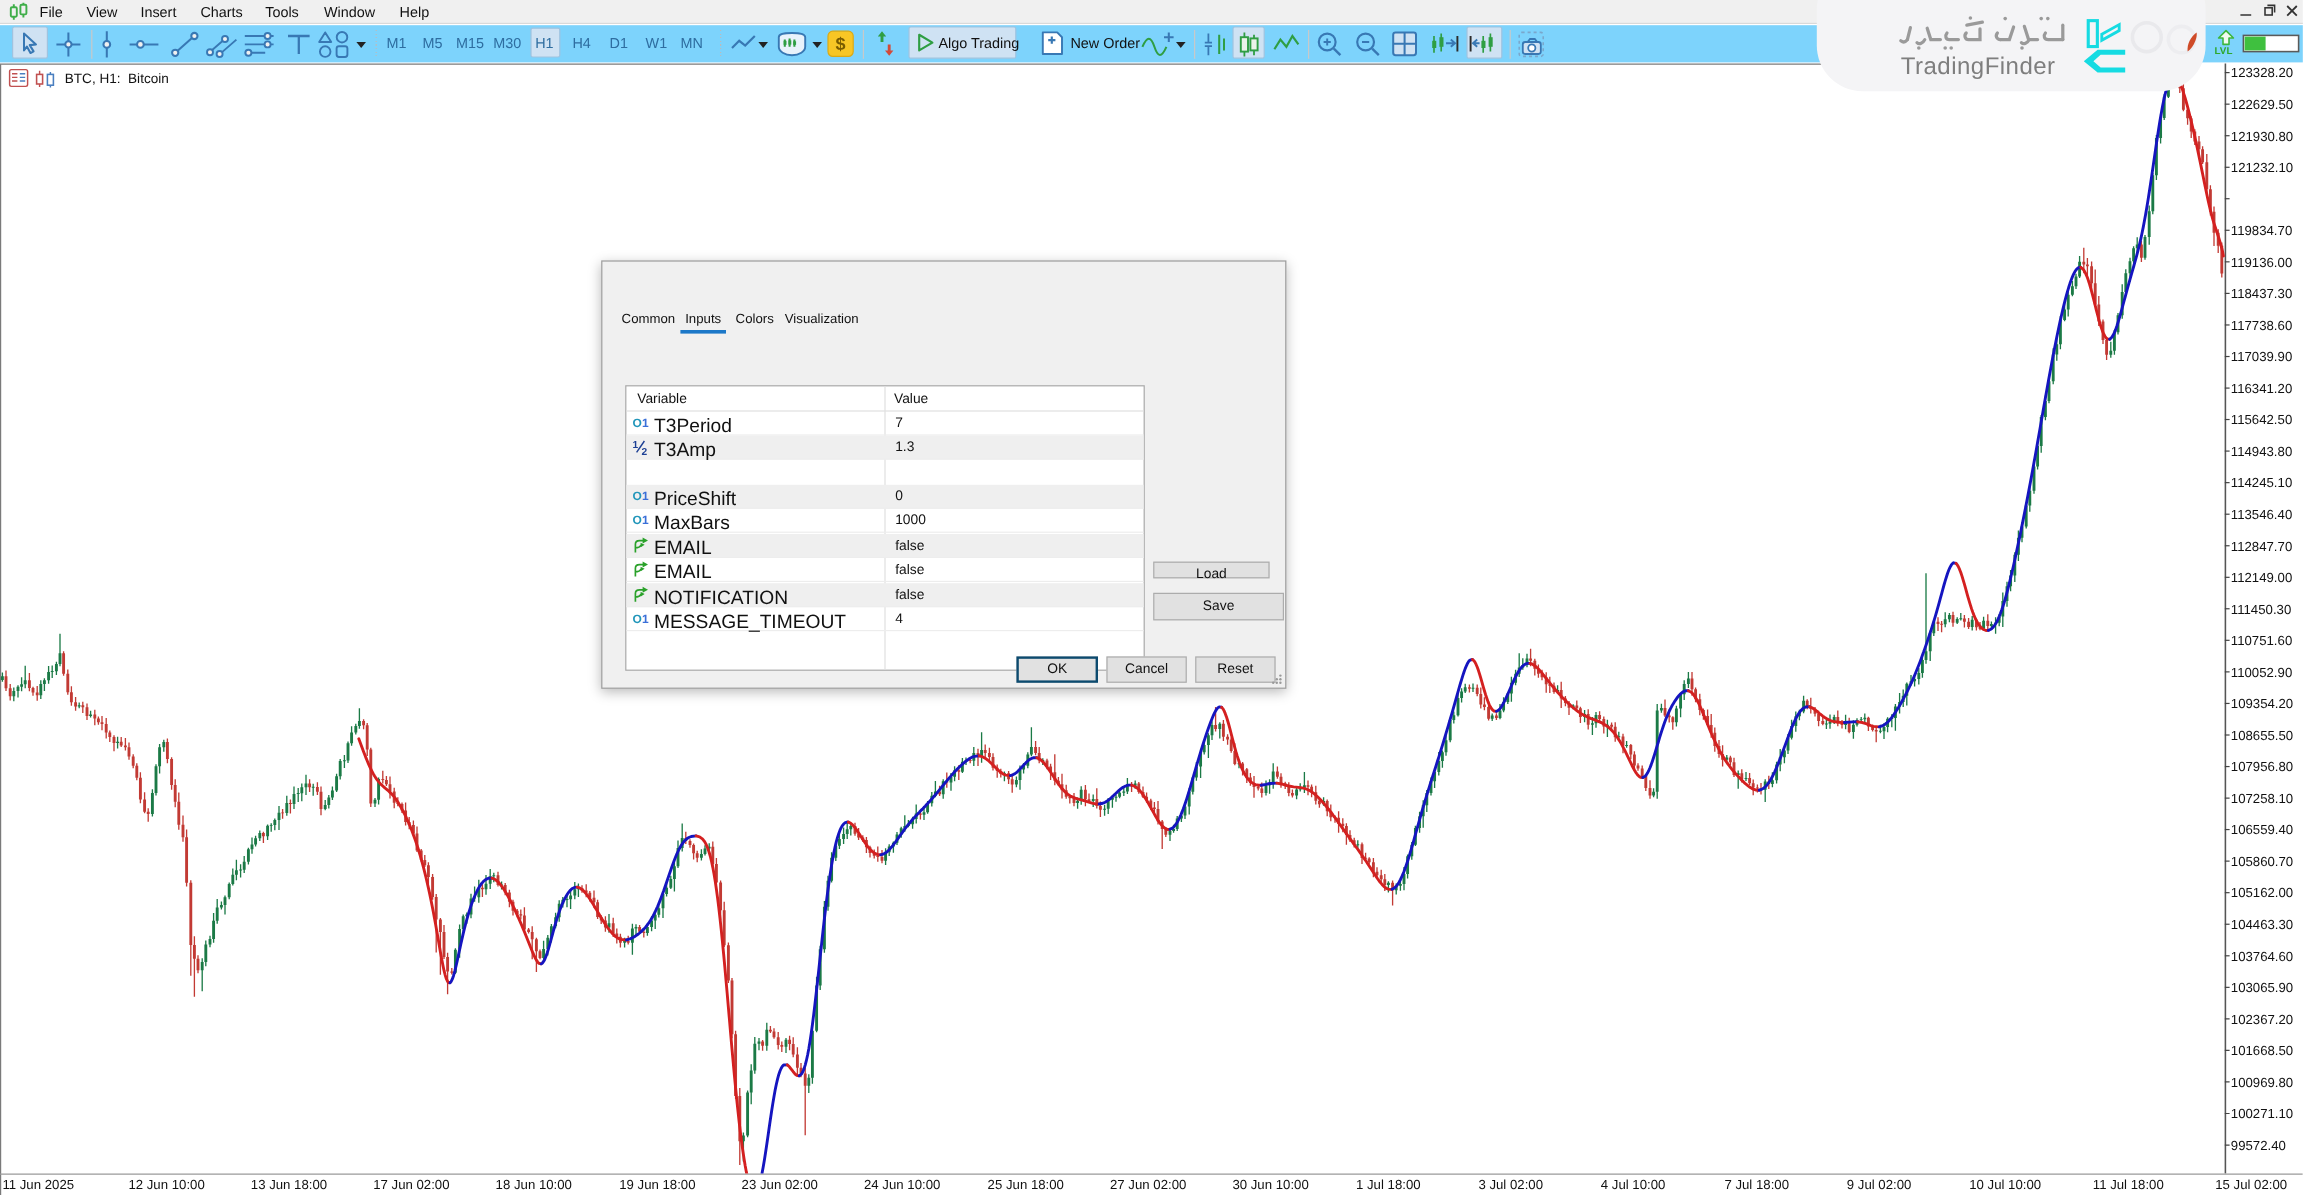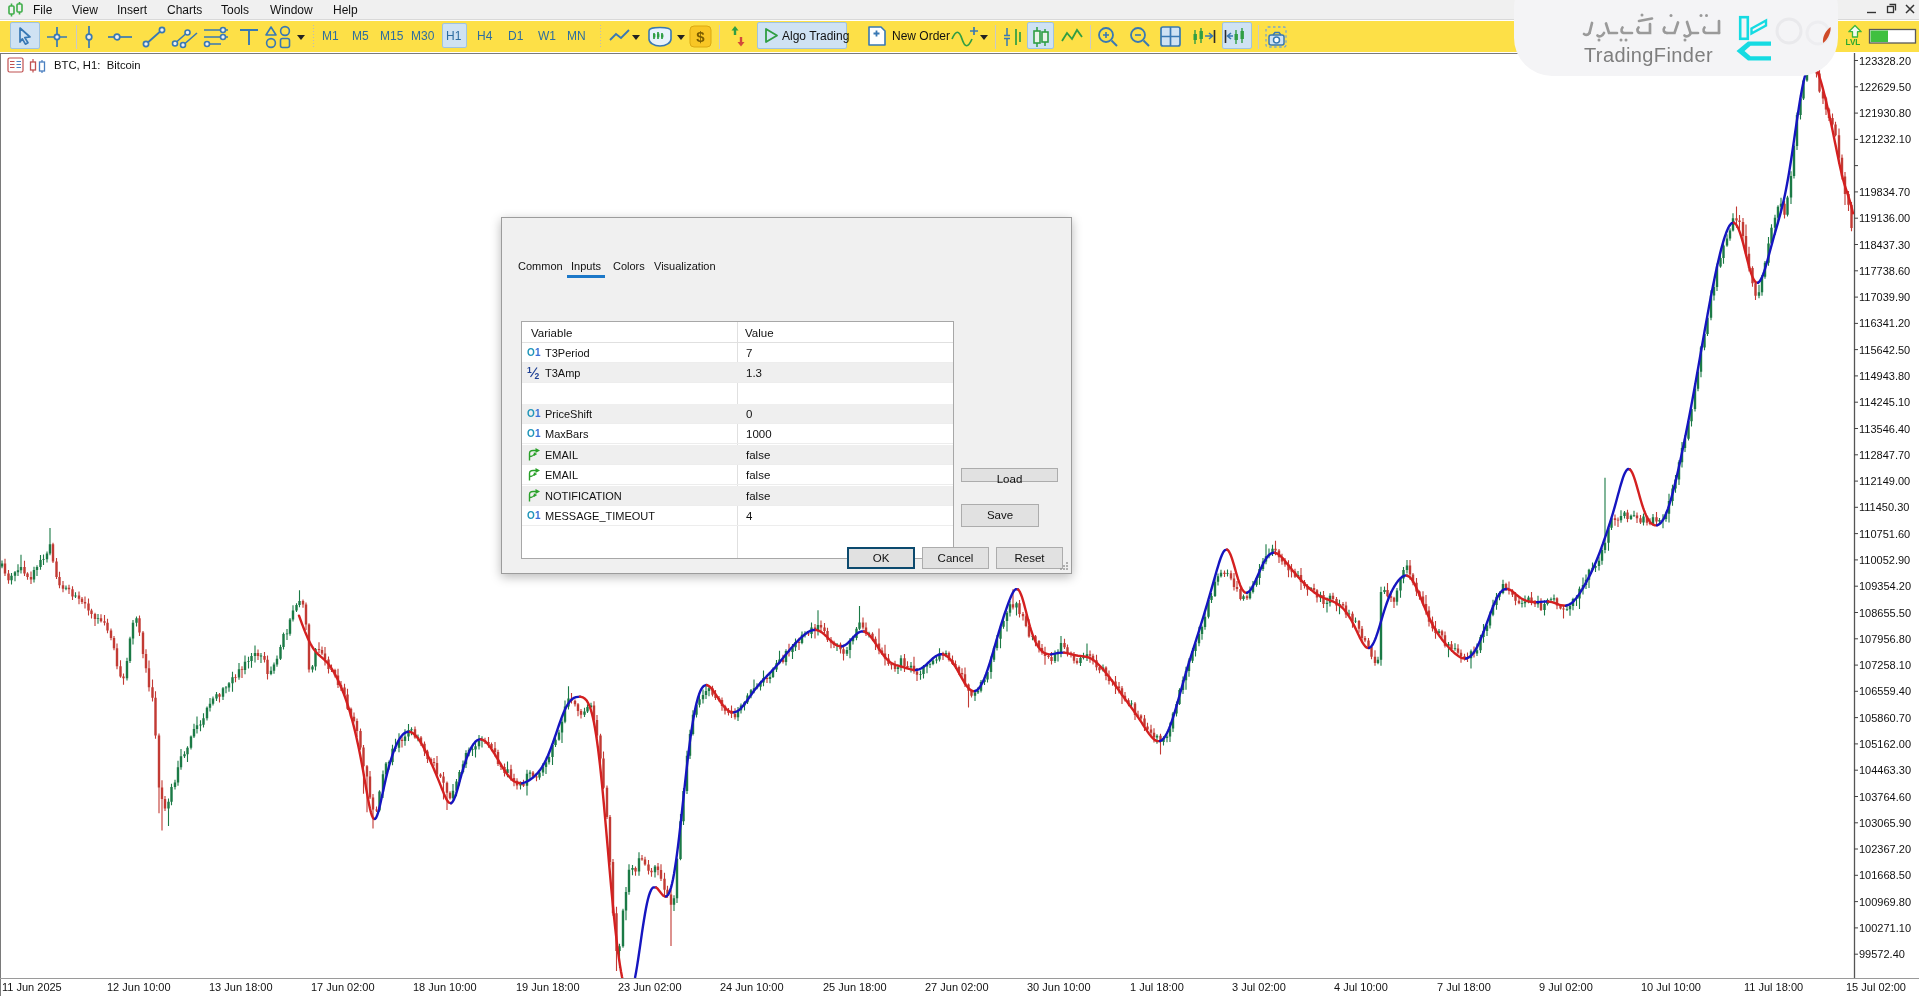--- a/index.html
+++ b/index.html
@@ -1,33 +1,33 @@
 <!DOCTYPE html>
 <html><head><meta charset="utf-8">
 <style>
 * { margin:0; padding:0; box-sizing:border-box; }
 html,body { width:1919px; height:996px; overflow:hidden; font-family:"Liberation Sans",sans-serif; background:#fff; }
 #menubar { position:absolute; left:0; top:0; width:1919px; height:20px; background:#f0f0f0; border-bottom:1px solid #d9d9d9; }
-#toolbar { position:absolute; left:0; top:21px; width:1919px; height:31px; background:#fde047; }
+#toolbar { position:absolute; left:0; top:21px; width:1919px; height:31px; background:#7dd3fc; }
 .mi { position:absolute; top:3px; font-size:12px; color:#111; }
 #chartsvg { position:absolute; left:0; top:0; }
 .ax { font:11px "Liberation Sans",sans-serif; fill:#111; }
 .tbtxt { position:absolute; font-size:12px; color:#2e6da0; top:8px; }
 .tbsel { position:absolute; background:#cfe2f3; border:1px solid #9fc3e0; border-radius:2px; }
 .vsep { position:absolute; top:4px; height:24px; width:1px; background:#c9c9c9; }
 .dsep { position:absolute; top:4px; height:24px; width:1px; background:repeating-linear-gradient(#bbb 0 1px,transparent 1px 3px); }
 .icon { position:absolute; top:4px; }
 #dialog { position:absolute; left:501px; top:217px; width:571px; height:357px; background:#f0f0f0; border:1px solid #9c9c9c; box-shadow:0 3px 10px rgba(0,0,0,0.28); }
 #dtitle { position:absolute; left:0; top:0; width:100%; height:33px; background:#fff; }
 #dtitle span { position:absolute; left:11px; top:9px; font-size:12px; color:#000; }
 .tab { position:absolute; top:42px; font-size:11px; color:#111; }
 #dtable { position:absolute; left:19px; top:70px; width:433px; height:238px; background:#fff; border:1px solid #a7a7a7;margin-top:33px; }
 .row { position:absolute; left:0; width:431px; height:20px; border-bottom:1px solid #ededed; }
 .rowg { background:#efefef; }
-.vname { position:absolute; left:23px; top:4px; font-size:11px; color:#111;text-align:center; }
+.vname { position:absolute; left:23px; top:4px; font-size:16px; color:#111;text-align:center; }
 .vval { position:absolute; left:224px; top:4px; font-size:11.5px; color:#111; }
 .vicon { position:absolute; left:5px; top:2px; width:15px; height:15px; font-size:11px; font-weight:bold; }
 .btn { position:absolute; background:#e1e1e1; border:1px solid #acacac; font-size:11.5px; color:#111; text-align:center; }
 </style></head>
 <body>
 <div id="menubar">
 <svg width="20" height="16" viewBox="0 0 20 16" style="position:absolute;left:6px;top:2px">
 <rect x="3" y="4" width="5" height="8" rx="1" fill="none" stroke="#3fae49" stroke-width="1.6"></rect>
 <path d="M5.5 1.5V4M5.5 12v2.5" stroke="#3fae49" stroke-width="1.6"></path>
 <rect x="11" y="2" width="5" height="8" rx="1" fill="none" stroke="#3fae49" stroke-width="1.6"></rect>
@@ -511,21 +511,21 @@
 <div class="row" style="top:184px">
   <svg class="vicon" width="13" height="15" viewBox="0 0 15 15">
           <text x="0" y="11" font-size="10" font-weight="bold" fill="#2196ba" font-family="Liberation Sans">O</text>
           <text x="8" y="11" font-size="10" font-weight="bold" fill="#3a6fd8" font-family="Liberation Sans">1</text>
         </svg>
   <span class="vname">MESSAGE_TIMEOUT</span>
         <span class="vval">4</span>
 </div>
 </div>
 <div class="btn" style="left:459px;top:250px;width:97px;height:14px;line-height:20px">Load</div>
-<div class="btn" style="left:459px;top:286px;width:78px;height:23px;line-height:21px">Save</div>
+<div class="btn" style="left:459px;top:276px;width:109px;height:23px;line-height:21px">Save</div>
 <div class="btn" style="left:345px;top:329px;width:68px;height:22px;line-height:18px;border:2px solid #0c4a6e">OK</div>
 <div class="btn" style="left:420px;top:329px;width:67px;height:22px;line-height:20px">Cancel</div>
 <div class="btn" style="left:494px;top:329px;width:67px;height:22px;line-height:20px">Reset</div>
 <svg width="10" height="10" style="position:absolute;right:2px;bottom:2px">
 <g fill="#9a9a9a">
         <circle cx="8" cy="2" r="1"></circle>
         <circle cx="8" cy="5" r="1"></circle>
         <circle cx="8" cy="8" r="1"></circle>
         <circle cx="5" cy="5" r="1"></circle>
         <circle cx="5" cy="8" r="1"></circle>

